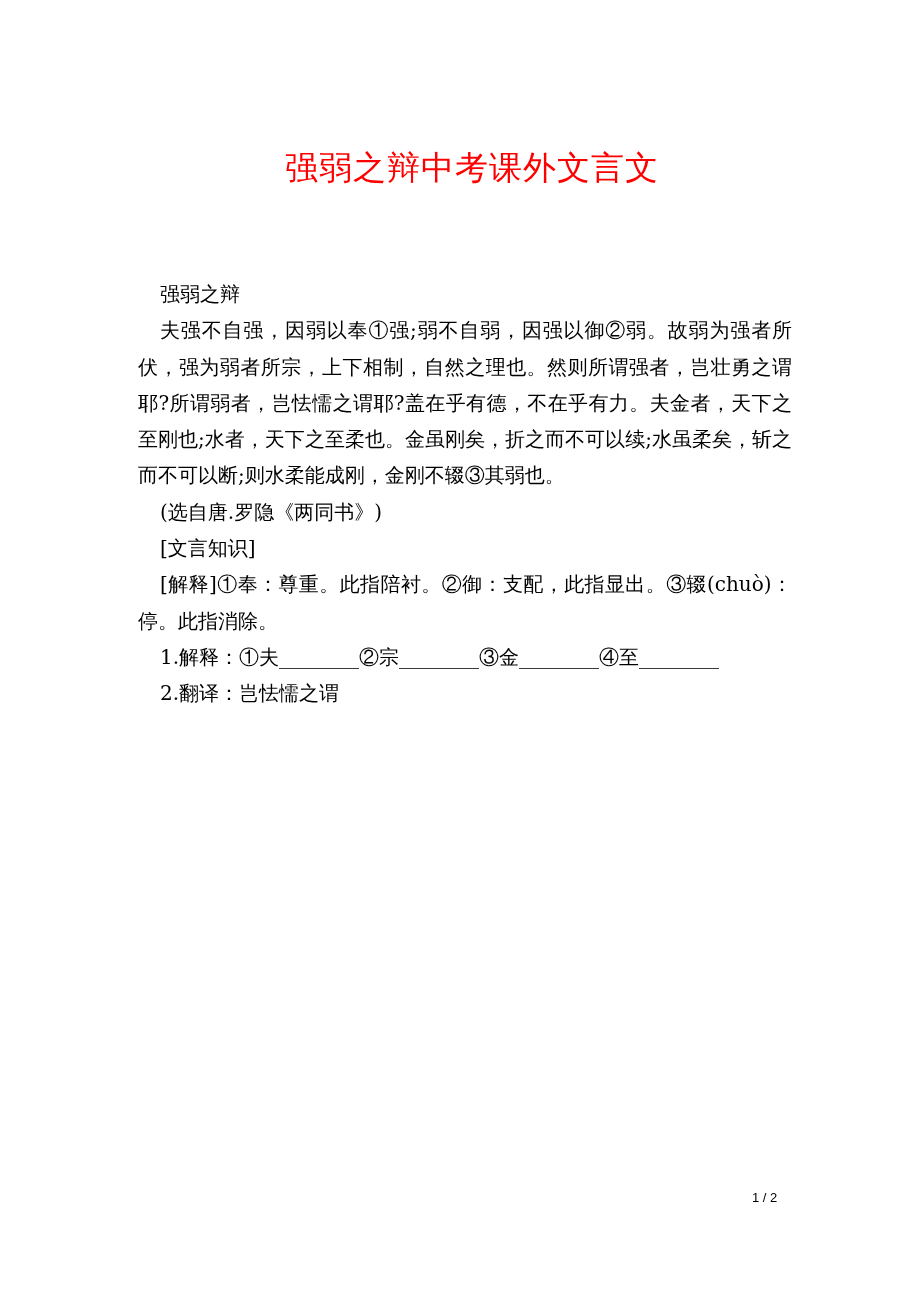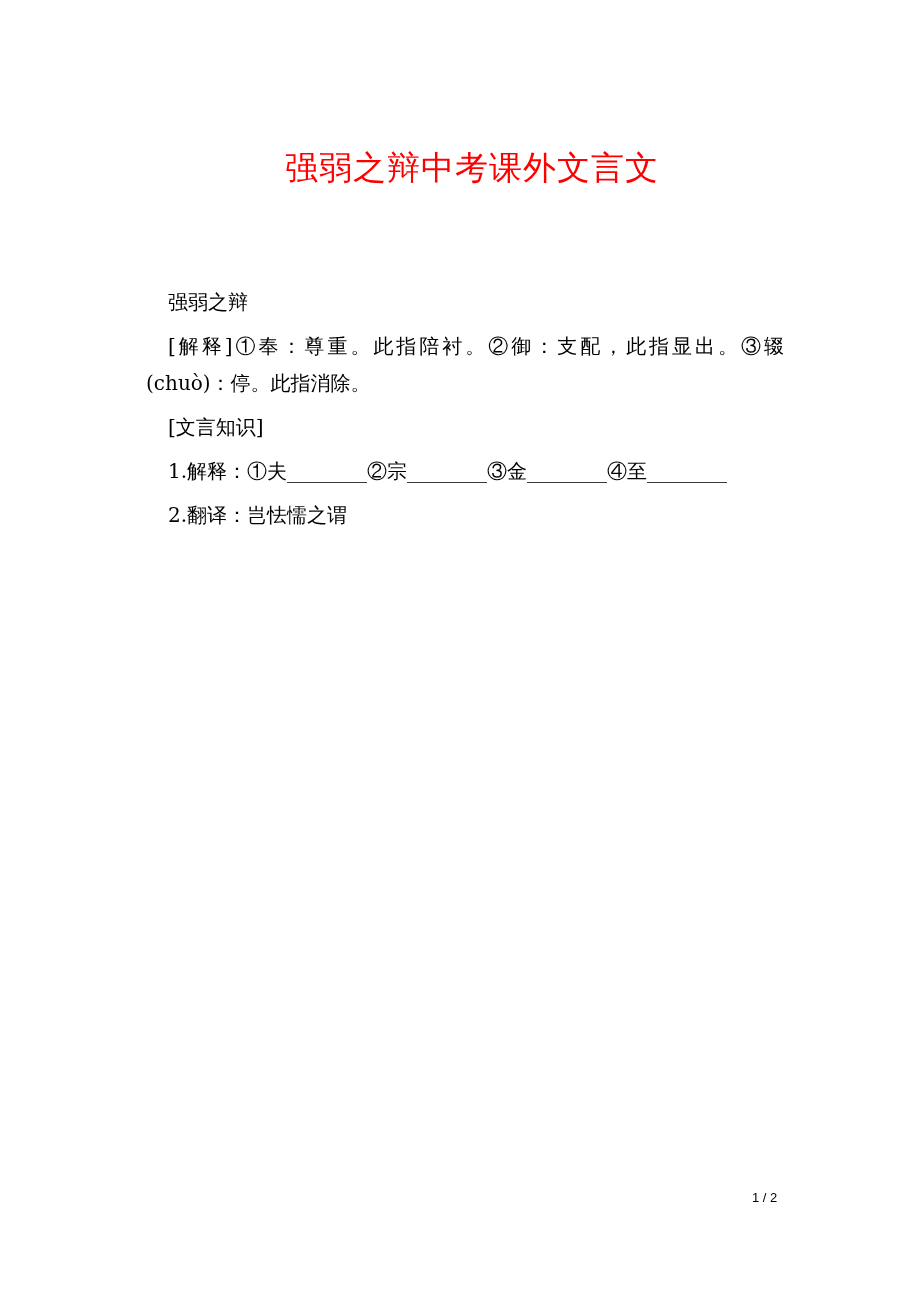--- a/index.html
+++ b/index.html
@@ -35,21 +35,21 @@
     }
     .body {
       position: absolute;
       left: 138px;
       top: 276px;
       width: 654px;
       font-size: 20px;
       line-height: 36.3px;
     }
     .p {
-      margin: 8px;
+      margin: 0;
       text-align: justify;
       text-align-last: left;
     }
     .indent { text-indent: 22px; }
     .footer {
       position: absolute;
       left: 752px;
       top: 1190px;
       font-family: "Liberation Sans", "DejaVu Sans", sans-serif;
       font-weight: normal;
@@ -58,20 +58,22 @@
     }
   </style>
 </head>
 <body>
 
 <div class="page">
   <div class="title">强弱之辩中考课外文言文</div>
 
   <div class="body">
     <p class="p indent">强弱之辩</p>
+    <p class="p indent">夫强不自强，因弱以奉①强;弱不自弱，因强以御②弱。故弱为强者所伏，强为弱者所宗，上下相制，自然之理也。然则所谓强者，岂壮勇之谓耶?所谓弱者，岂怯懦之谓耶?盖在乎有德，不在乎有力。夫金者，天下之至刚也;水者，天下之至柔也。金虽刚矣，折之而不可以续;水虽柔矣，斩之而不可以断;则水柔能成刚，金刚不辍③其弱也。</p>
+    <p class="p indent">(选自唐.罗隐《两同书》)</p>
+    <p class="p indent">[文言知识]</p>
     <p class="p indent">[解释]①奉：尊重。此指陪衬。②御：支配，此指显出。③辍(chuò)：停。此指消除。</p>
-    <p class="p indent">[文言知识]</p>
     <p class="p indent">1.解释：①夫________②宗________③金________④至________</p>
     <p class="p indent">2.翻译：岂怯懦之谓</p>
   </div>
 
   <div class="footer">1 / 2</div>
 </div>
 
 </body></html>

